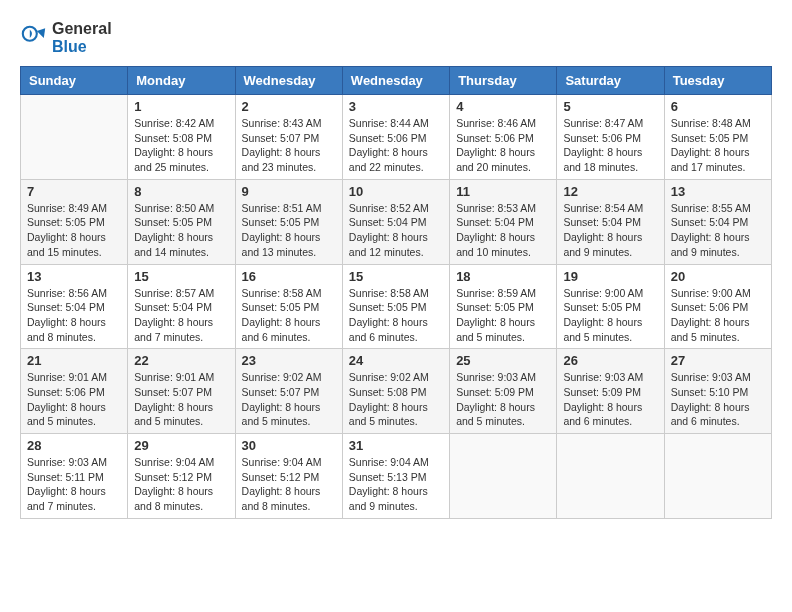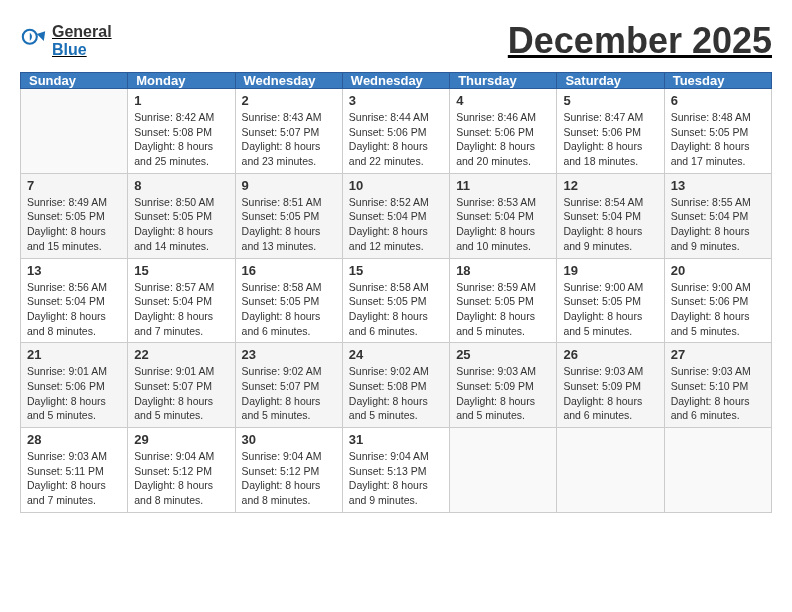--- a/index.html
+++ b/index.html
@@ -6,23 +6,22 @@
     body {
       font-family: Arial, sans-serif;
       background: #fff;
       width: 792px;
       min-height: 612px;
       padding: 20px;
     }
     .header-area {
       display: flex;
       justify-content: space-between;
-      align-items: center;
+      align-items: flex-end;
       margin-bottom: 10px;
-      text-decoration: underline;
     }
     .logo {
       display: flex;
       align-items: center;
       gap: 4px;
     }
     .logo-icon {
       width: 28px;
       height: 28px;
     }
@@ -40,21 +39,21 @@
     }
     table {
       width: 100%;
       border-collapse: collapse;
       table-layout: fixed;
     }
     thead tr th {
       background-color: #3a7abf;
       color: #fff;
       text-align: left;
-      padding: 0 8px;
+      padding: 6px 8px;
       font-size: 13px;
       font-weight: bold;
       border: 1px solid #2a5a9a;
     }
     tbody tr td {
       border: 1px solid #ccc;
       vertical-align: top;
       padding: 4px 6px;
       min-height: 70px;
       height: 80px;
@@ -88,21 +87,20 @@
       <circle cx="14" cy="14" r="10" fill="none" stroke="#1a6eb5" stroke-width="3"></circle>
       <path d="M14 8 Q20 14 14 20" fill="#1a6eb5"></path>
       <path d="M24 10 L36 6 L34 20 Z" fill="#1a6eb5"></path>
     </svg>
     <div>
       <div style="font-size:16px;font-weight:bold;color:#333;">General</div>
       <div style="font-size:16px;font-weight:bold;color:#1a6eb5;">Blue</div>
     </div>
   </div>
   <div class="title-area">
-    <div class="month-title">December 2025</div>
   </div>
 </div>
 
 <table>
   <thead>
     <tr>
     <th>Sunday</th>
         <th>Monday</th>
         <th>Wednesday</th>
         <th>Wednesday</th>

